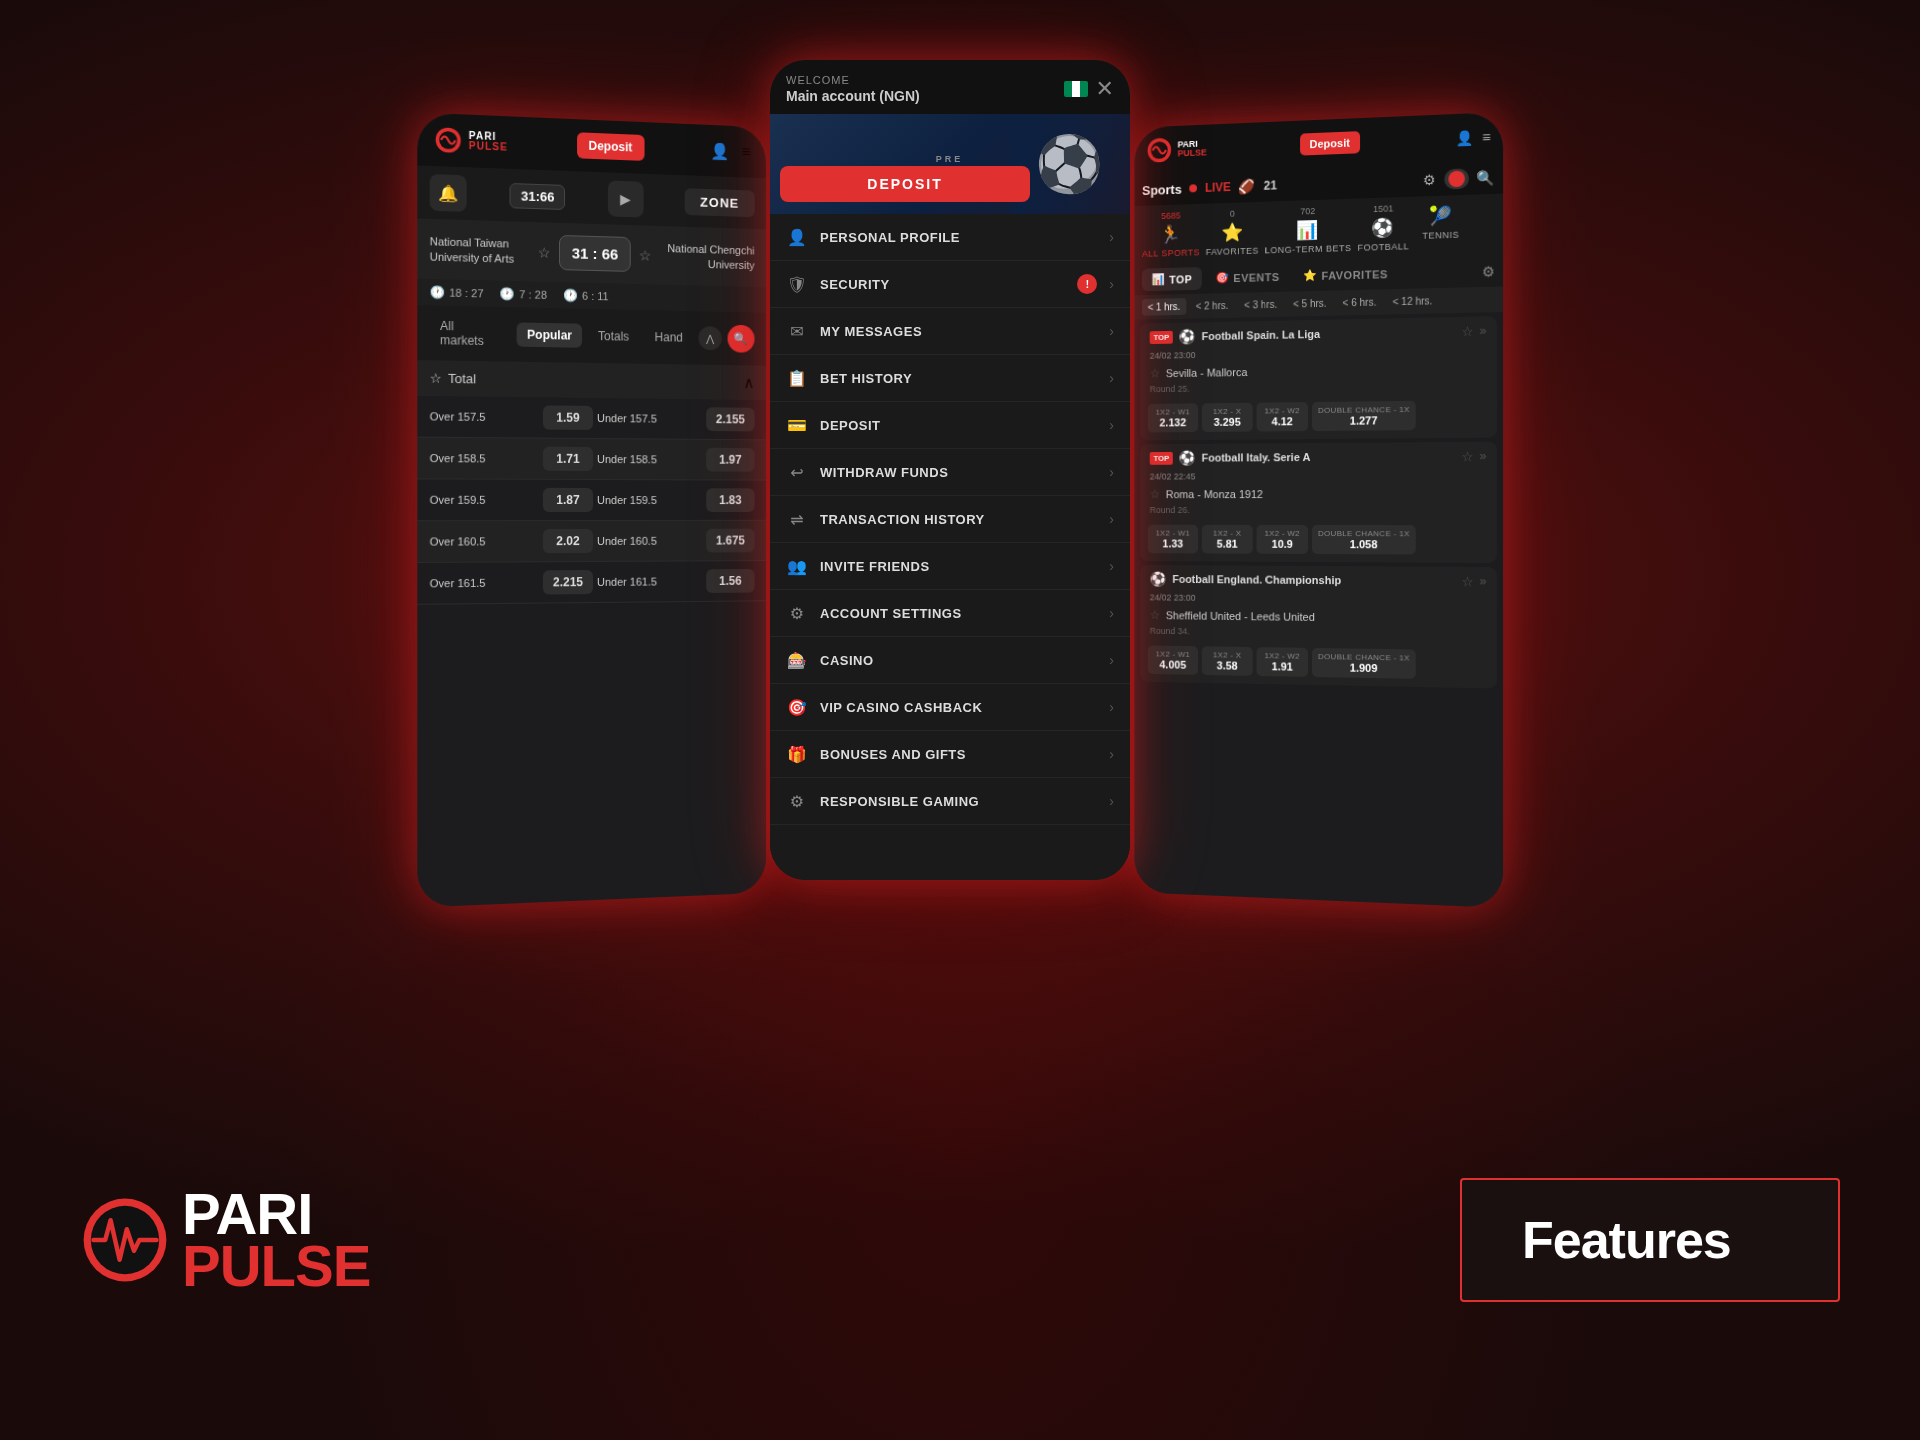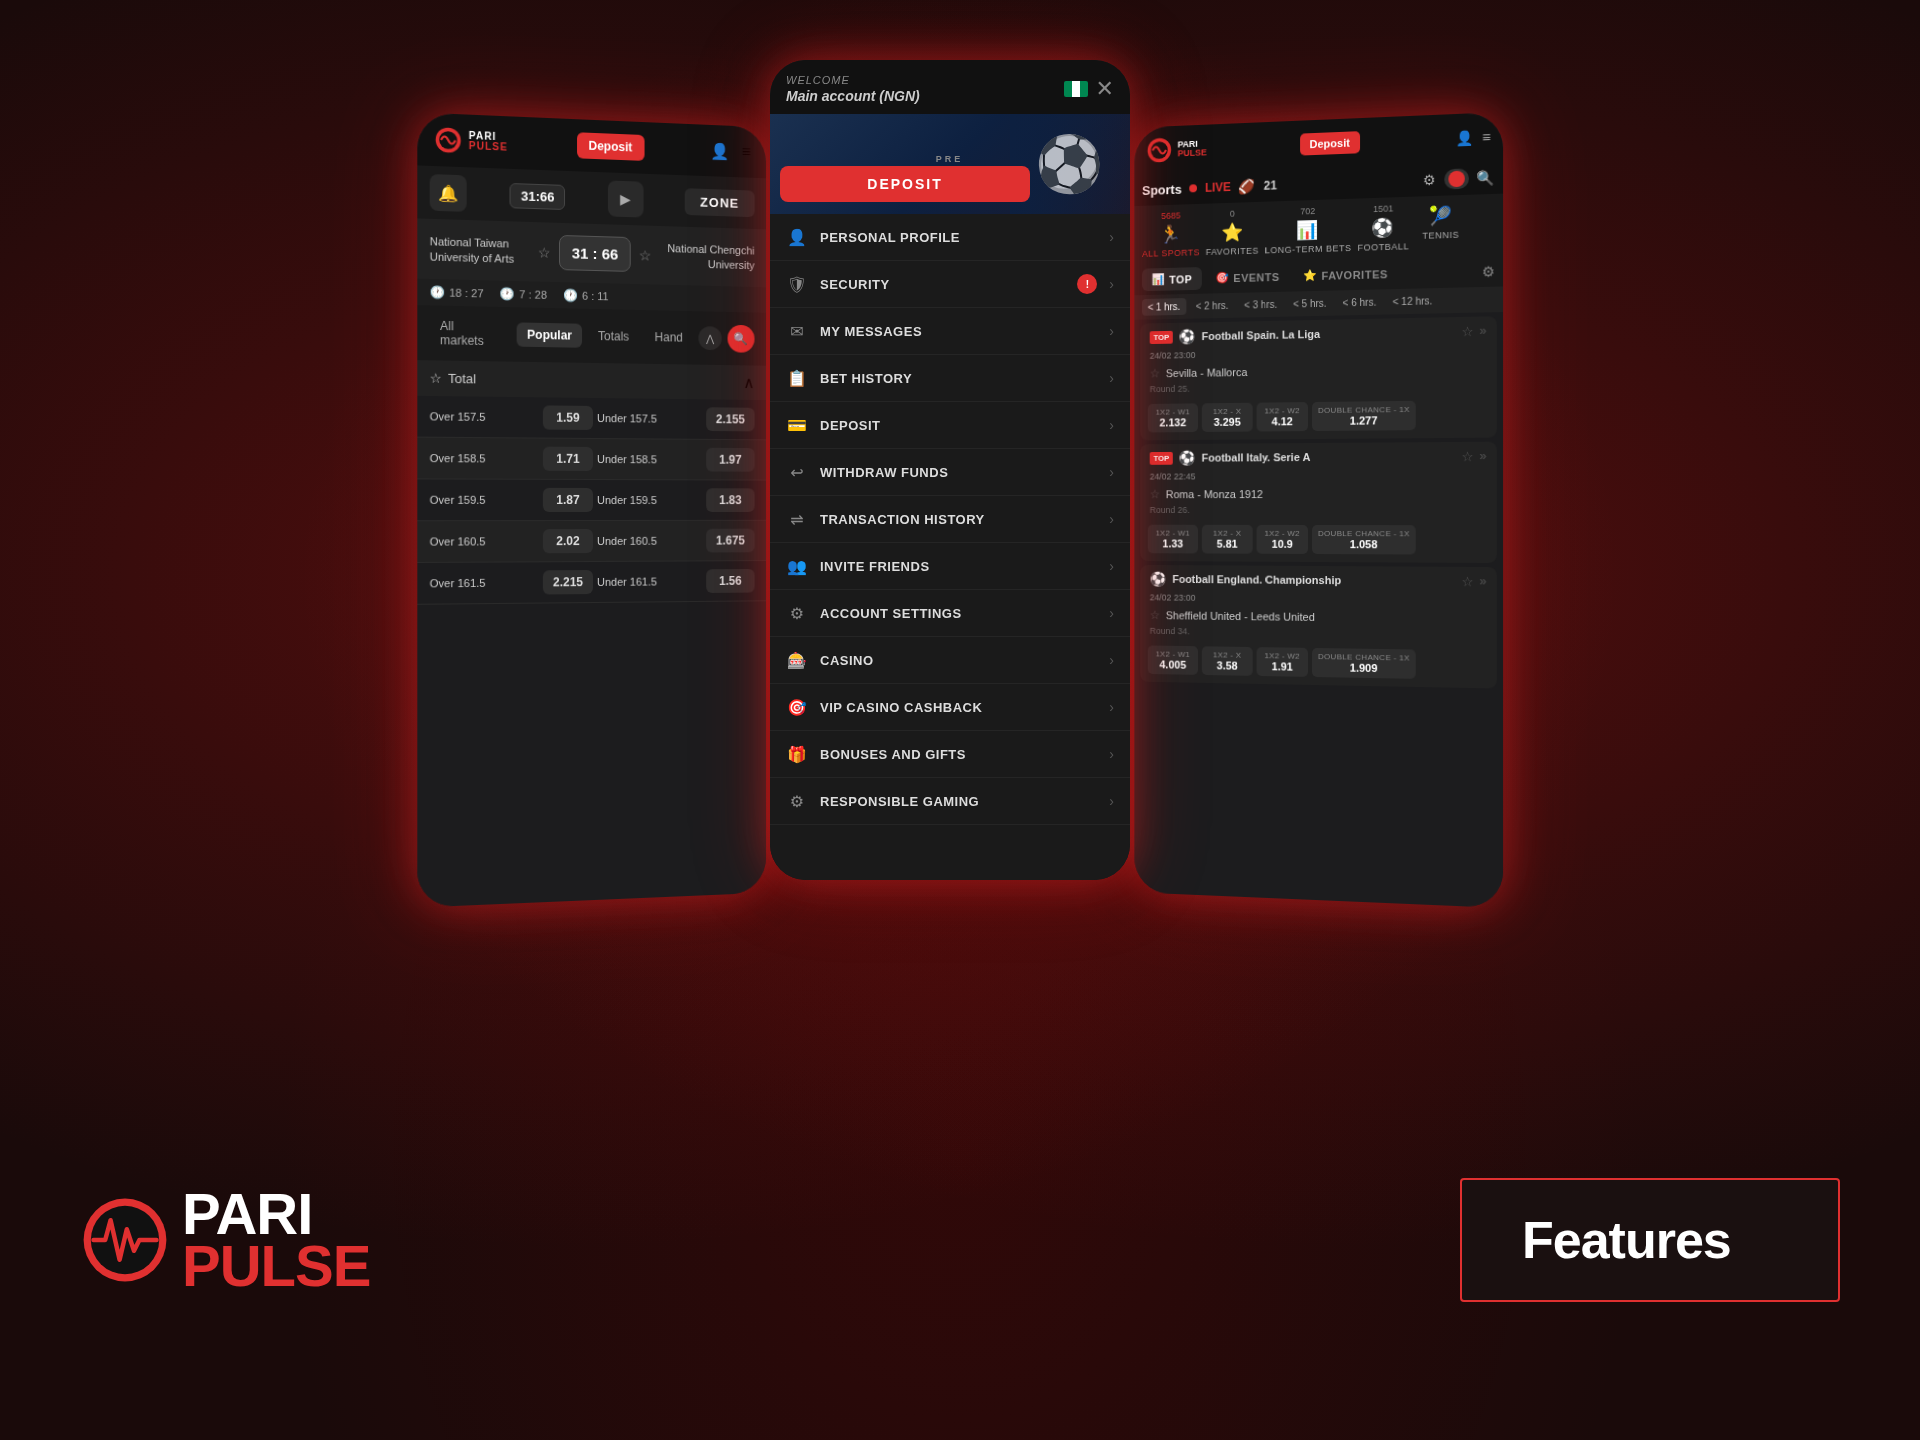--- a/index.html
+++ b/index.html
@@ -948,21 +948,21 @@
           <span class="ph1-odds-val">1.56</span>
         </div>
       </div>
     </div>
   </div>
 
   <div class="phone phone-center">
     <div class="screen">
 
       <div class="ph2-header">
-        <div style="display:flex;flex-direction:column;gap:2px;font-style:italic;">
+        <div style="display:flex;flex-direction:column;gap:2px;">
           <span class="ph2-welcome-text">WELCOME</span>
           <span class="ph2-account-label">Main account (NGN)</span>
         </div>
         <div style="display:flex;align-items:center;gap:8px;">
           <div class="ng-flag">
             <div class="ng-flag-left"></div>
             <div class="ng-flag-mid"></div>
             <div class="ng-flag-right"></div>
           </div>
           <span class="ph2-close-btn">✕</span>

